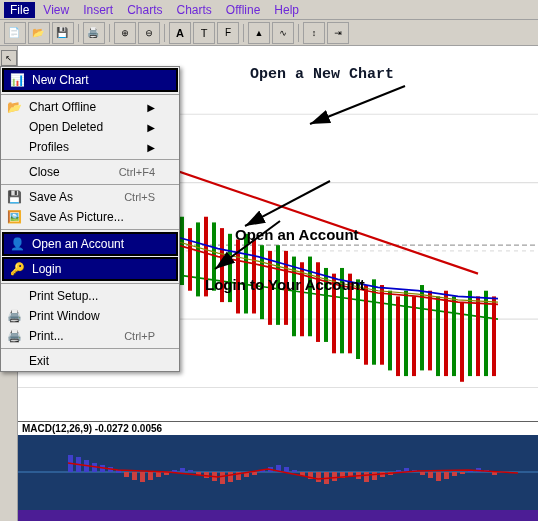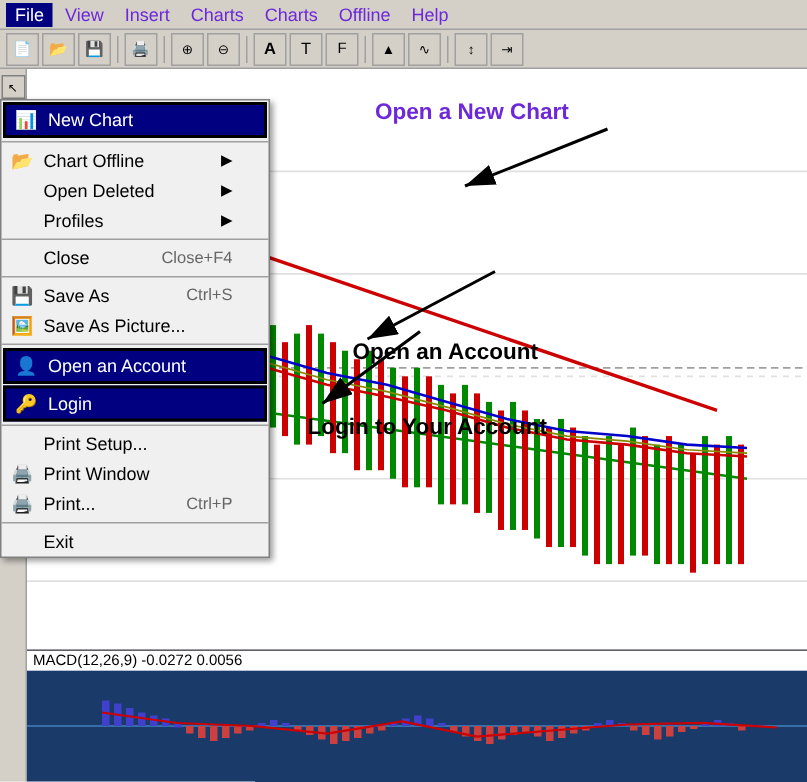--- a/index.html
+++ b/index.html
@@ -144,23 +144,24 @@
       background: #a0a0a0;
       margin: 2px 0;
     }
 
     
     .macd-panel {
       position: absolute;
       bottom: 0;
       left: 18px;
       right: 0;
-      height: 88px;
-      background: #c4b5fd;
+      height: 100px;
+      background: #4c1d95;
       border-top: 1px solid #606060;
+      font-weight: bold;
     }
     .macd-label {
       font-size: 10px;
       color: #000;
       padding: 1px 4px;
       background: #fff;
     }
 
     .main-chart-area {
       position: absolute;
@@ -390,21 +391,21 @@
         <span class="icon-area"></span>
         <span>Profiles</span>
         <span class="arrow">▶</span>
       </div>
 
       <div class="separator"></div>
 
       <div class="dropdown-item">
         <span class="icon-area"></span>
         <span>Close</span>
-        <span class="shortcut">Close+F4</span>
+        <span class="shortcut">Ctrl+F4</span>
       </div>
 
       <div class="separator"></div>
 
       <div class="dropdown-item">
         <span class="icon-area">💾</span>
         <span>Save As</span>
         <span class="shortcut">Ctrl+S</span>
       </div>
 
@@ -456,21 +457,21 @@
   <div style="position:absolute; top:20px; left:250px; z-index:50; pointer-events:none;">
     
     <svg width="160" height="100">
       <defs>
         <marker id="arrowhead" markerWidth="10" markerHeight="7" refX="10" refY="3.5" orient="auto">
           <polygon points="0 0, 10 3.5, 0 7" fill="#000"></polygon>
         </marker>
       </defs>
       <line x1="155" y1="20" x2="60" y2="58" stroke="#000" stroke-width="2" marker-end="url(#arrowhead)"></line>
     </svg>
-    <div style="position:absolute;top:0;left:0;font-size:15px;font-weight:bold;font-family:Liberation Sans, sans-serif;color:#6d28d9;white-space:nowrap;">Open a New Chart</div>
+    <div style="position:absolute;top:0;left:0;font-size:15px;font-weight:bold;font-family:Liberation Mono, monospace;color:#0f172a;white-space:nowrap;">Open a New Chart</div>
   </div>
 
   <div style="position:absolute; top:125px; left:235px; z-index:50; pointer-events:none;">
     <svg width="100" height="80">
       <defs>
         <marker id="arrowhead2" markerWidth="10" markerHeight="7" refX="10" refY="3.5" orient="auto">
           <polygon points="0 0, 10 3.5, 0 7" fill="#000"></polygon>
         </marker>
       </defs>
       <line x1="95" y1="10" x2="10" y2="55" stroke="#000" stroke-width="2" marker-end="url(#arrowhead2)"></line>

